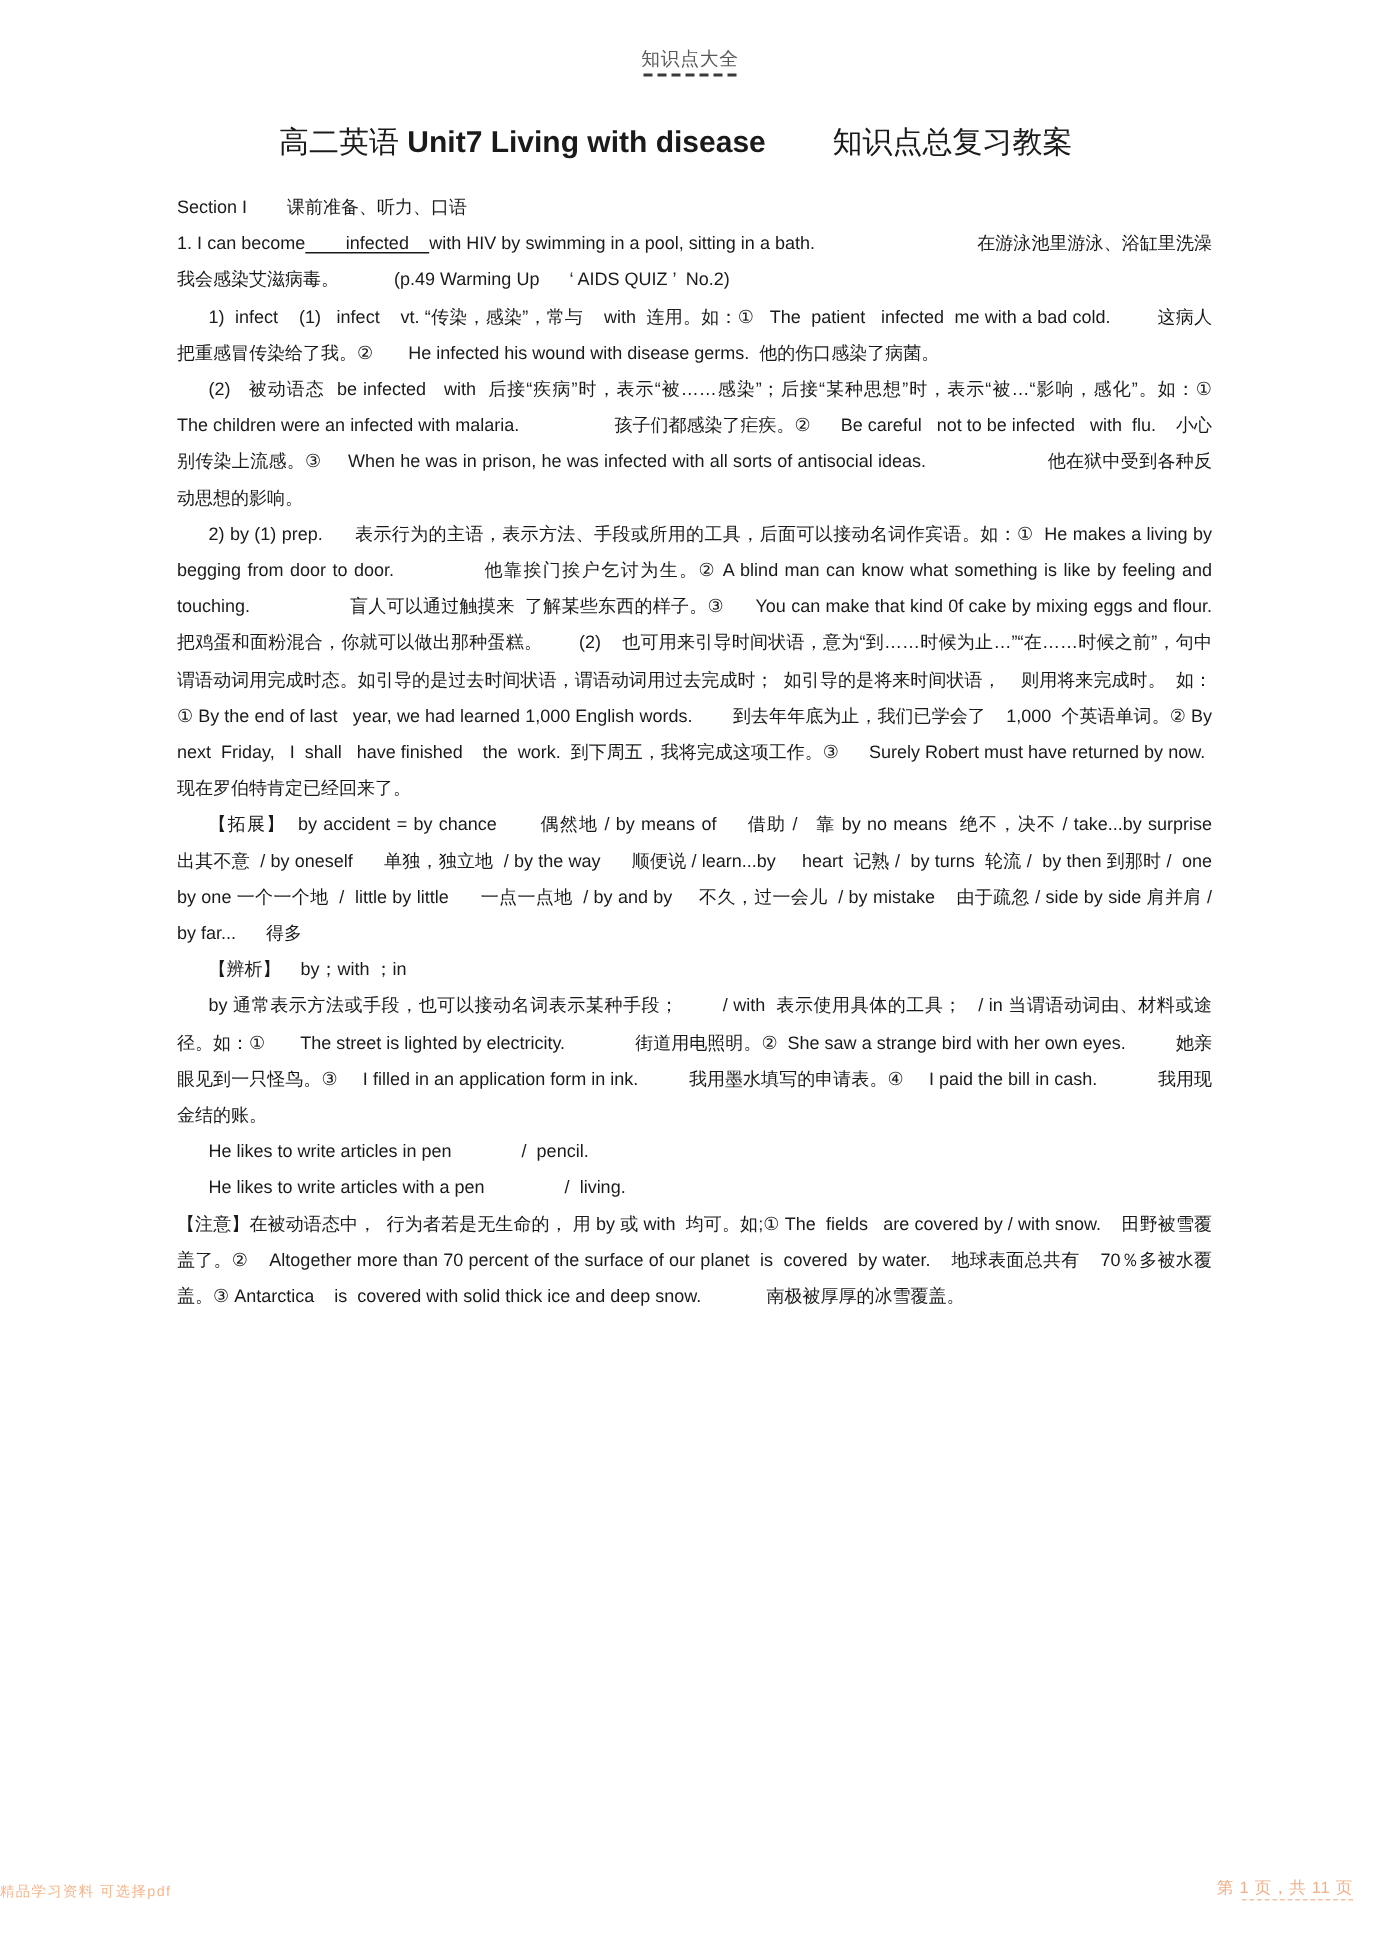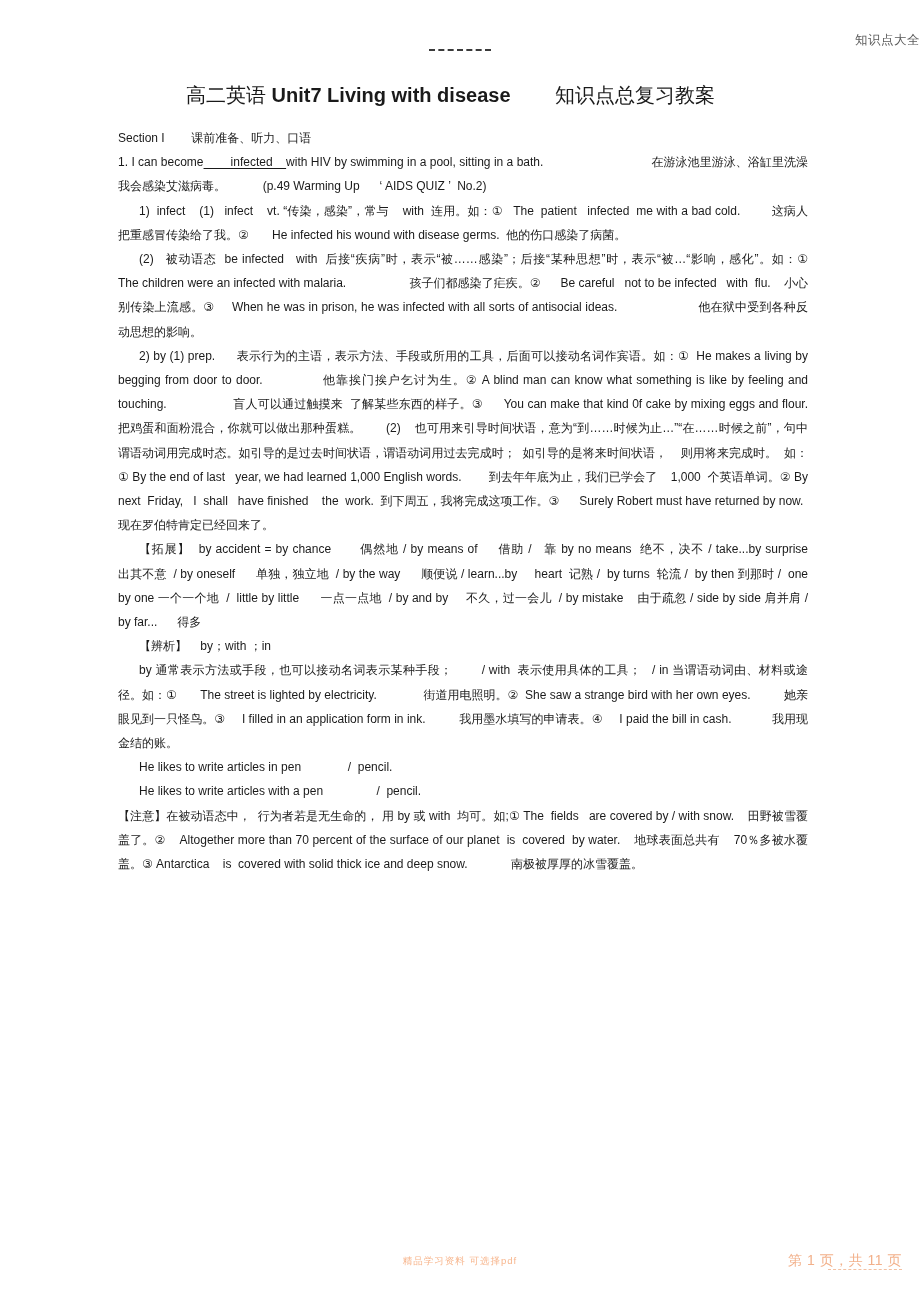--- a/index.html
+++ b/index.html
@@ -20,21 +20,21 @@
     width: 920px;
     height: 1303px;
     box-sizing: border-box;
   }
   
   .watermark {
     position: absolute;
     top: 30px;
     left: 0;
     width: 920px;
-    text-align: right;
+    text-align: center;
   }
   .watermark-text {
     display: inline-block;
     font-size: 12.5px;
     color: #5a5a5a;
     letter-spacing: 0.5px;
     line-height: 1.15;
   }
   .watermark-rule {
     display: block;
@@ -83,30 +83,30 @@
     left: 0;
     bottom: 14px;
     width: 920px;
     height: 40px;
   }
   .footer-note {
     position: absolute;
     left: 0;
     top: 6px;
     width: 920px;
-    text-align: center;
+    text-align: left;
     font-size: 9.5px;
     color: #f7b58c;
     letter-spacing: 1px;
   }
   .footer-page {
     position: absolute;
     right: 18px;
     top: 4px;
-    font-size: 14px;
+    font-size: 11px;
     color: #f2b08a;
     letter-spacing: 0.5px;
     line-height: 1.1;
     text-align: right;
   }
   .footer-page .rule {
     display: block;
     margin-top: 1px;
     border-top: 1px dashed #f3c0a2;
     height: 0;
@@ -132,21 +132,21 @@
         <p class="line">Section I        课前准备、听力、口语</p>
         <p class="line">1. I can become<span class="u">        infected    </span>with HIV by swimming in a pool, sitting in a bath.                                在游泳池里游泳、浴缸里洗澡我会感染艾滋病毒。           (p.49 Warming Up      ‘ AIDS QUIZ ’  No.2)</p>
         <p class="line indent">1)  infect    (1)   infect    vt. “传染，感染”，常与    with  连用。如：①   The  patient   infected  me with a bad cold.         这病人把重感冒传染给了我。②       He infected his wound with disease germs.  他的伤口感染了病菌。</p>
         <p class="line indent">(2)   被动语态  be infected   with  后接“疾病”时，表示“被……感染”；后接“某种思想”时，表示“被…“影响，感化”。如：①              The children were an infected with malaria.                   孩子们都感染了疟疾。②      Be careful   not to be infected   with  flu.    小心别传染上流感。③     When he was in prison, he was infected with all sorts of antisocial ideas.                       他在狱中受到各种反动思想的影响。</p>
         <p class="line indent">2) by (1) prep.      表示行为的主语，表示方法、手段或所用的工具，后面可以接动名词作宾语。如：①  He makes a living by begging from door to door.              他靠挨门挨户乞讨为生。② A blind man can know what something is like by feeling and touching.                   盲人可以通过触摸来  了解某些东西的样子。③      You can make that kind 0f cake by mixing eggs and flour. 把鸡蛋和面粉混合，你就可以做出那种蛋糕。       (2)    也可用来引导时间状语，意为“到……时候为止…”“在……时候之前”，句中谓语动词用完成时态。如引导的是过去时间状语，谓语动词用过去完成时；  如引导的是将来时间状语，    则用将来完成时。  如：① By the end of last   year, we had learned 1,000 English words.        到去年年底为止，我们已学会了    1,000  个英语单词。② By next  Friday,   I  shall   have finished    the  work.  到下周五，我将完成这项工作。③      Surely Robert must have returned by now.</p>
         <p class="line">现在罗伯特肯定已经回来了。</p>
         <p class="line indent">【拓展】  by accident = by chance       偶然地 / by means of     借助 /   靠 by no means  绝不，决不 / take...by surprise         出其不意  / by oneself      单独，独立地  / by the way      顺便说 / learn...by     heart  记熟 /  by turns  轮流 /  by then 到那时 /  one by one 一个一个地  /  little by little      一点一点地  / by and by     不久，过一会儿  / by mistake    由于疏忽 / side by side 肩并肩 / by far...      得多</p>
         <p class="line indent">【辨析】    by；with ；in</p>
         <p class="line indent">by 通常表示方法或手段，也可以接动名词表示某种手段；        / with  表示使用具体的工具；   / in 当谓语动词由、材料或途径。如：①       The street is lighted by electricity.              街道用电照明。②  She saw a strange bird with her own eyes.          她亲眼见到一只怪鸟。③     I filled in an application form in ink.          我用墨水填写的申请表。④     I paid the bill in cash.            我用现金结的账。</p>
         <p class="line" style="padding-left: 21px;">He likes to write articles in pen              /  pencil.</p>
-        <p class="line" style="padding-left: 21px;">He likes to write articles with a pen                /  pencil.</p>
+        <p class="line" style="padding-left: 21px;">He likes to write articles with a pen                /  living.</p>
         <p class="line">【注意】在被动语态中，  行为者若是无生命的， 用 by 或 with  均可。如;① The  fields   are covered by / with snow.    田野被雪覆盖了。②    Altogether more than 70 percent of the surface of our planet  is  covered  by water.    地球表面总共有    70％多被水覆盖。③ Antarctica    is  covered with solid thick ice and deep snow.             南极被厚厚的冰雪覆盖。</p>
       </div>
 
   </div>
 
   <div class="footer">
     <div class="footer-note">精品学习资料    可选择pdf</div>
     <div class="footer-page">
       <span>第 1 页，共 11 页</span>
       <span class="rule"></span>

